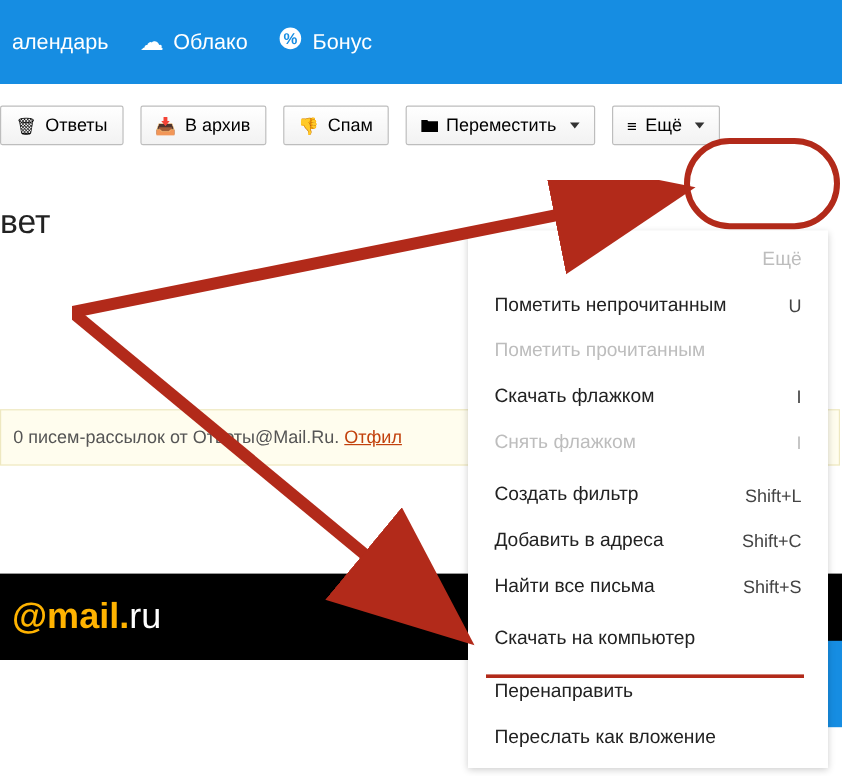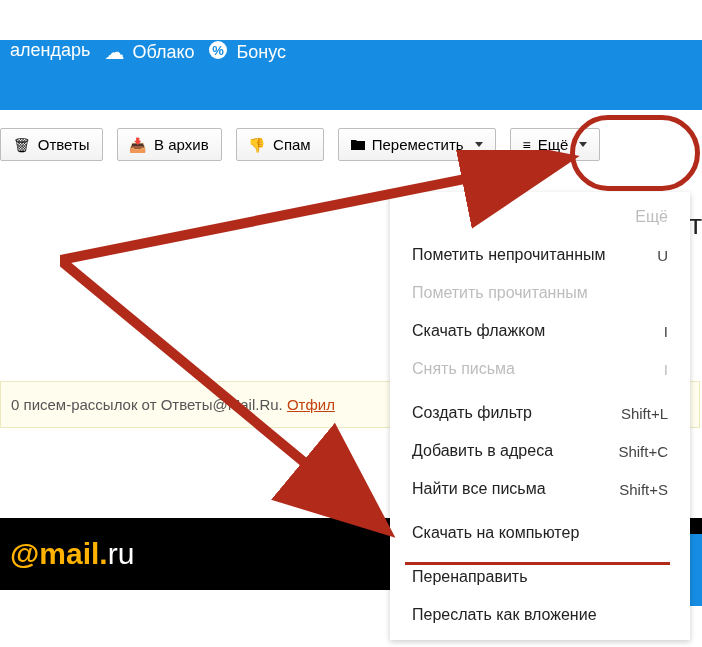--- a/index.html
+++ b/index.html
@@ -8,24 +8,23 @@
     background: #fff;
     width: 702px;
     height: 647px;
     overflow: hidden;
     position: relative;
   }
   .topbar {
     background: #168de2;
     height: 70px;
     display: flex;
-    align-items: flex-start;
+    align-items: center;
     padding-left: 10px;
-    gap: 14px;
-    margin-top: 40px;
+    gap: 26px;
   }
   .top-link {
     color: #fff;
     font-size: 18px;
     display: flex;
     align-items: center;
     gap: 8px;
     cursor: pointer;
   }
   .top-link .ico { font-size: 20px; }
@@ -57,21 +56,20 @@
     margin-left: 4px;
   }
   .content-area {
     position: relative;
     padding-left: 0;
   }
   .subject {
     font-size: 28px;
     color: #222;
     margin: 30px 0 0 0;
-    text-align: right;
   }
   .banner {
     background: #fffdee;
     border: 1px solid #eee8c0;
     font-size: 15px;
     color: #555;
     padding: 14px 10px;
     margin-top: 140px;
     width: 700px;
   }
@@ -220,21 +218,21 @@
   </div>
   <div class="dd-item disabled">
     <span>Пометить прочитанным</span>
     <span class="sc"></span>
   </div>
   <div class="dd-item">
     <span>Скачать флажком</span>
     <span class="sc">I</span>
   </div>
   <div class="dd-item disabled">
-    <span>Снять письма</span>
+    <span>Снять флажком</span>
     <span class="sc">I</span>
   </div>
   <div class="dd-sep"></div>
   <div class="dd-item">
     <span>Создать фильтр</span>
     <span class="sc">Shift+L</span>
   </div>
   <div class="dd-item">
     <span>Добавить в адреса</span>
     <span class="sc">Shift+C</span>

